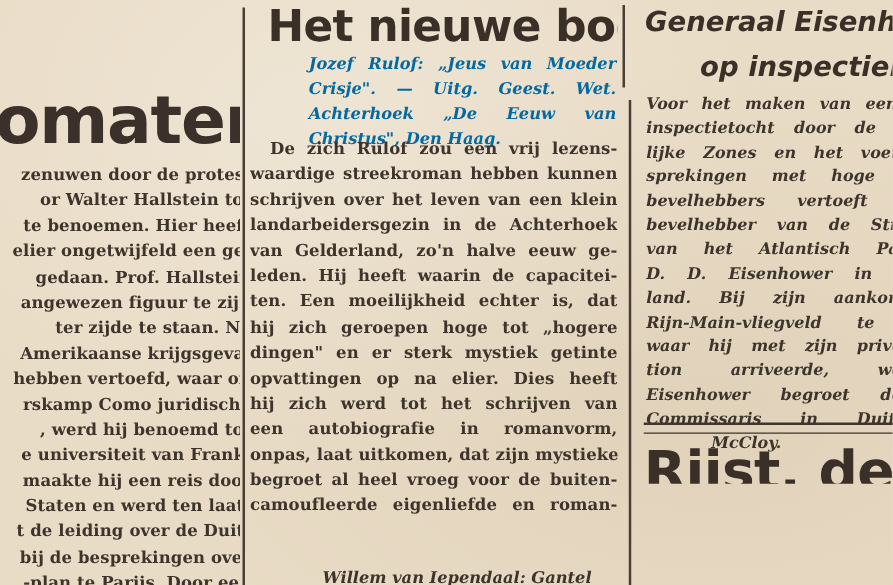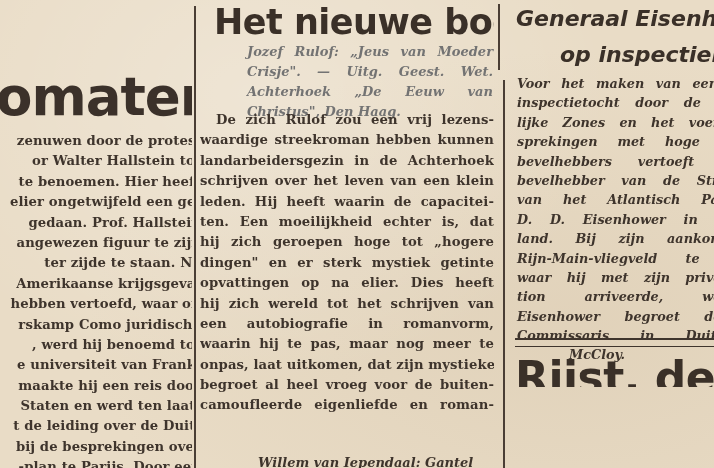--- a/index.html
+++ b/index.html
@@ -17,21 +17,21 @@
   .right { left:507px; width:207px; height:387px; }
   .rule-v { position:absolute; background:#4a3e35; width:2px; }
   .body-text { font-family:"DejaVu Serif", serif; font-size:13.2px; line-height:20.4px; color:#3e342c; font-weight:bold; letter-spacing:0.1px; }
   .line { white-space:nowrap; text-align:justify; text-align-last:justify; display:block; height:20.4px; }
   .line.last { text-align-last:left; }
   .line.right { text-align:right; text-align-last:right; }
   .line.center { text-align:center; text-align-last:center; }
   .headline-left { position:absolute; left:-4px; top:66px; font-family:"DejaVu Sans", sans-serif; font-size:53px; font-weight:bold; color:#3b312a; letter-spacing:-1px; white-space:nowrap; }
   .left-body { position:absolute; left:-6px; top:131px; width:198px; }
   .headline-mid { position:absolute; left:14px; top:2px; font-family:"DejaVu Sans", sans-serif; font-size:35px; font-weight:bold; color:#3a3028; letter-spacing:-0.5px; white-space:nowrap; }
-  .byline { position:absolute; left:47px; top:42px; width:246px; font-family:"DejaVu Serif", serif; font-style:italic; font-weight:bold; font-size:13px; line-height:20px; color:#737373; }
+  .byline { position:absolute; left:47px; top:42px; width:246px; font-family:"DejaVu Serif", serif; font-style:italic; font-weight:bold; font-size:13px; line-height:20px; color:#0369a1; }
   .byline .line { height:20px; }
   .mid-body { position:absolute; left:0; top:110px; width:294px; }
   .indent { padding-left:16px; }
   .mid-next { position:absolute; left:58px; top:455px; width:236px; font-family:"DejaVu Serif", serif; font-style:italic; font-weight:bold; font-size:13px; color:#3e342c; }
   .headline-right { position:absolute; left:9px; top:6px; font-family:"DejaVu Sans", sans-serif; font-style:italic; font-weight:bold; font-size:22px; color:#3a3028; white-space:nowrap; }
   .headline-right2 { position:absolute; left:53px; top:42px; font-family:"DejaVu Sans", sans-serif; font-style:italic; font-weight:bold; font-size:22px; color:#3a3028; white-space:nowrap; }
   .right-body { position:absolute; left:10px; top:74px; width:220px; font-family:"DejaVu Serif", serif; font-style:italic; font-weight:bold; font-size:12.8px; line-height:19.4px; color:#3e342c; }
   .right-body .line { height:19.4px; }
   .hrule { position:absolute; left:8px; top:338px; width:206px; height:6px; border-top:2px solid #3f352d; border-bottom:1px solid #3f352d; }
   .headline-rijst { position:absolute; left:8px; top:352px; font-family:"DejaVu Sans", sans-serif; font-size:44px; font-weight:bold; color:#3a3028; white-space:nowrap; letter-spacing:-0.5px; }
@@ -71,30 +71,30 @@
   <div class="headline-mid">Het nieuwe boek</div>
   <div class="byline">
     <span class="line">Jozef Rulof: „Jeus van Moeder</span>
     <span class="line">Crisje". — Uitg. Geest. Wet.</span>
     <span class="line">Achterhoek „De Eeuw van</span>
     <span class="line last">Christus", Den Haag.</span>
   </div>
   <div class="mid-body body-text">
     <span class="line indent">De zich Rulof zou een vrij lezens-</span>
     <span class="line">waardige streekroman hebben kunnen</span>
+    <span class="line">schrijven over het leven van een klein</span>
     <span class="line">landarbeidersgezin in de Achterhoek</span>
-    <span class="line">schrijven over het leven van een klein</span>
+    <span class="line">van Gelderland, zo'n halve eeuw ge-</span>
     <span class="line">leden. Hij heeft waarin de capacitei-</span>
     <span class="line">ten. Een moeilijkheid echter is, dat</span>
     <span class="line">hij zich geroepen hoge tot „hogere</span>
     <span class="line">dingen" en er sterk mystiek getinte</span>
     <span class="line">opvattingen op na elier. Dies heeft</span>
-    <span class="line">hij zich wereld tot het schrijven van</span>
+    <span class="line">hij zich werd tot het schrijven van</span>
     <span class="line">een autobiografie in romanvorm,</span>
-    <span class="line">waarin hij te pas, maar nog meer te</span>
     <span class="line">onpas, laat uitkomen, dat zijn mystieke</span>
     <span class="line">begroet al heel vroeg voor de buiten-</span>
     <span class="line">camoufleerde eigenliefde en roman-</span>
 
   </div>
   <div class="mid-next">Willem van Iependaal: Gantel</div>
 </div>
 
 <div class="rule-v" style="left:498px; top:4px; height:66px;"></div>
 <div class="rule-v" style="left:503px; top:80px; height:388px;"></div>

